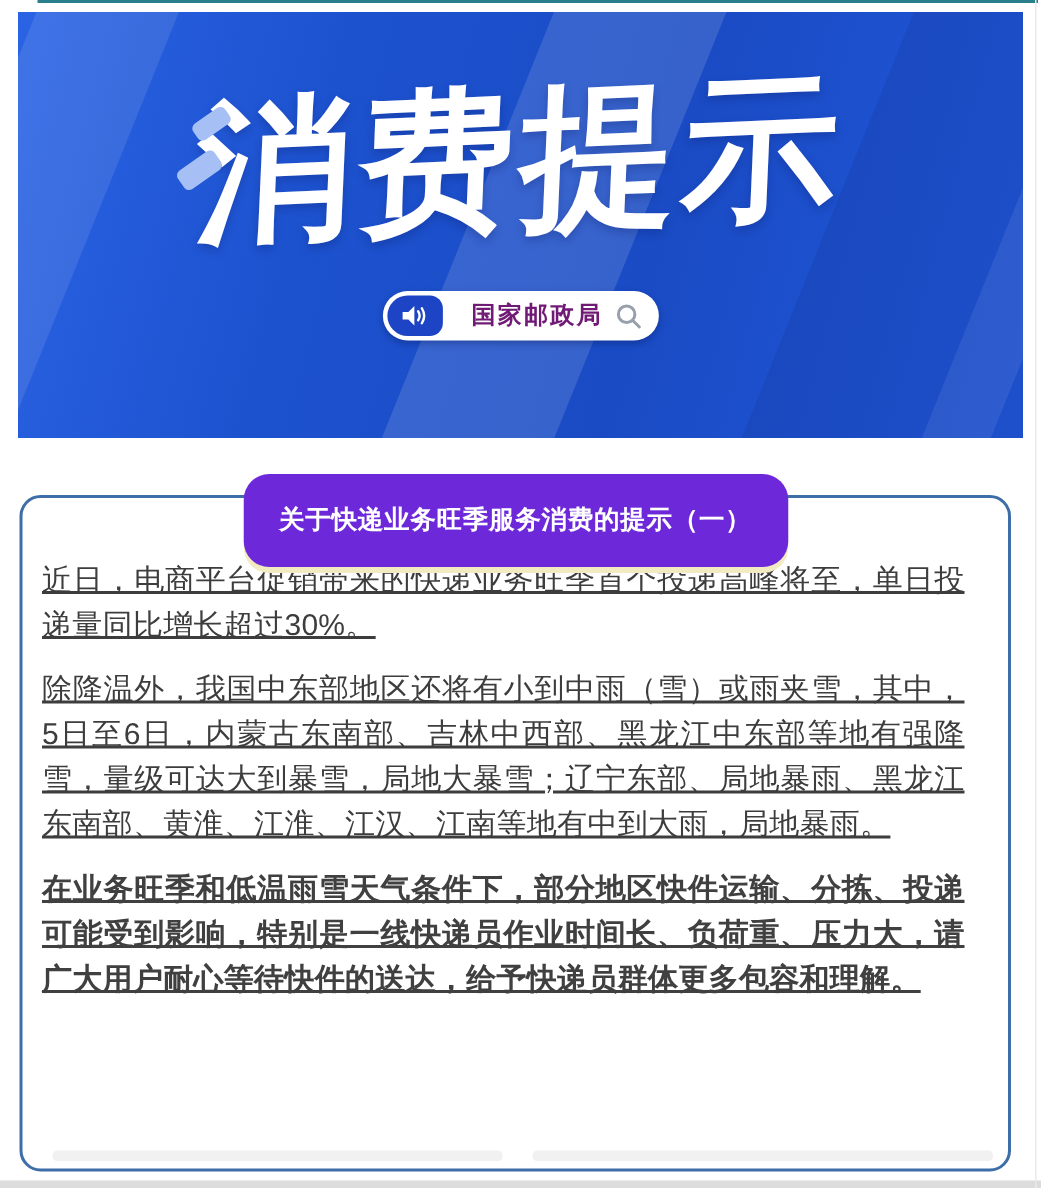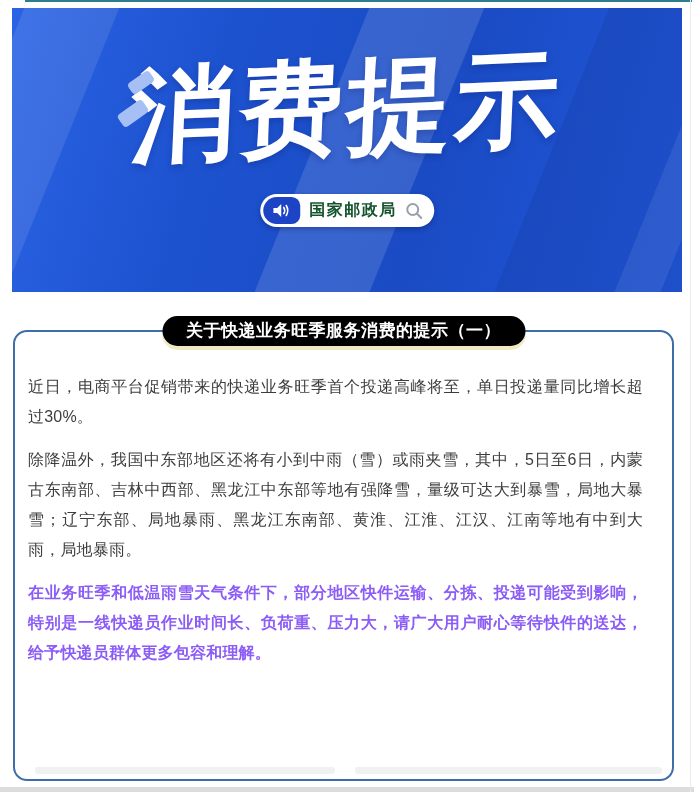--- a/index.html
+++ b/index.html
@@ -37,40 +37,40 @@
 
   .badge {
     position:absolute; left:50%; transform:translateX(-50%); top:186px; height:33px;
     background:#ffffff; border-radius:17px; display:flex; align-items:center;
     padding:3px; box-sizing:border-box; box-shadow:0 2px 5px rgba(0,10,60,0.30);
   }
   .badge-speaker {
     width:37px; height:27px; background:#1d44c5; border-radius:14px 9px 9px 14px;
     display:flex; align-items:center; justify-content:center; flex:0 0 auto;
   }
-  .badge-label { font-size:16px; font-weight:700; color:#14532d; padding:0 6px 0 9px; letter-spacing:1.5px; white-space:nowrap; }
+  .badge-label { font-size:16px; font-weight:700; color:#701a75; padding:0 6px 0 19px; letter-spacing:1.5px; white-space:nowrap; }
   .badge-search { display:flex; align-items:center; margin:0 8px 0 2px; }
 
   
   .notice-box {
     position:absolute; left:13px; top:330px; width:661px; height:451px; box-sizing:border-box;
     border:2px solid #3e6ea7; border-radius:14px; background:#ffffff;
   }
   .ribbon {
     position:absolute; top:-16px; left:50%; transform:translateX(-50%);
-    background:#000000; color:#ffffff; font-size:17px; font-weight:700;
-    height:30px; line-height:30px; padding:0 24px; border-radius:17px;
+    background:#6d28d9; color:#ffffff; font-size:17px; font-weight:700;
+    height:30px; line-height:30px; padding:16px 24px; border-radius:17px;
     white-space:nowrap; box-shadow:0 4px 0 #f2ebc2; letter-spacing:0.5px;
   }
   .paragraphs { padding:40px 13px 0 13px; }
   .paragraphs p {
-    margin:0 16px 13px 0; font-size:16px; line-height:30px; color:#3d3d3d;
-    text-align:justify; letter-spacing:0.2px;
+    margin:0 16px 13px 0; font-size:20px; line-height:30px; color:#3d3d3d;
+    text-align:justify; letter-spacing:0.2px;text-decoration:underline;
   }
-  .paragraphs p.bold { font-weight:700; color:#8b5cf6; }
+  .paragraphs p.bold { font-weight:700; color:#404040; }
 
   .faint-bar { position:absolute; bottom:5px; height:7px; background:#f1f1f1; border-radius:3px; }
   .fb-left  { left:20px;  width:300px; }
   .fb-right { left:340px; width:307px; }
 </style>
 </head>
 <body>
 
 <div class="top-line"></div>
 

